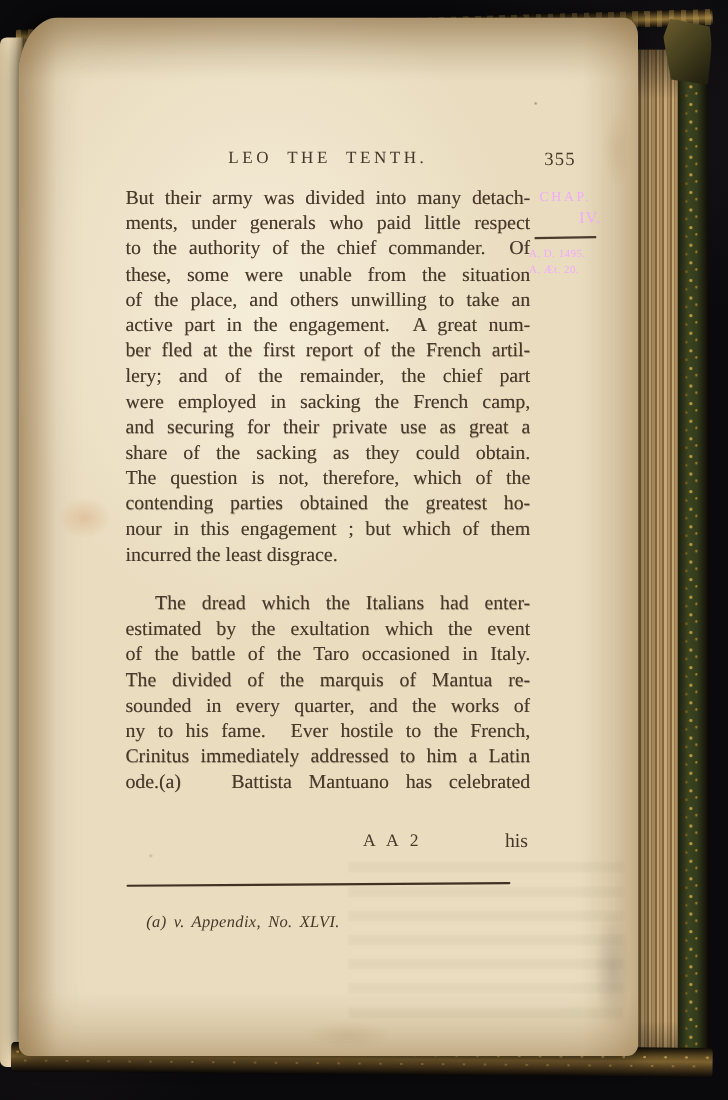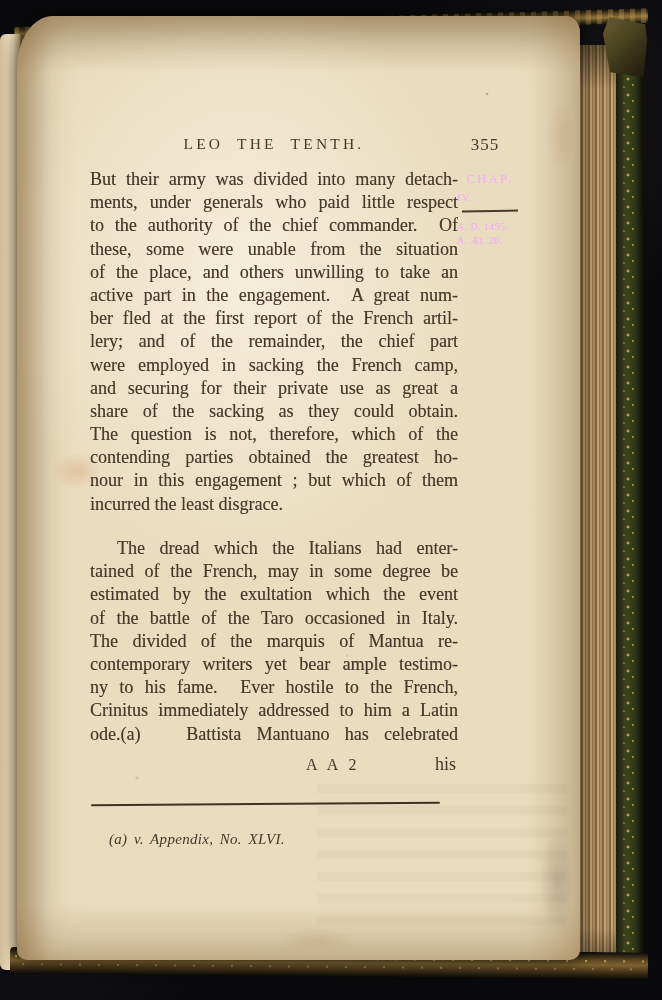--- a/index.html
+++ b/index.html
@@ -92,42 +92,42 @@
       radial-gradient(circle 2px at 330px 640px, rgba(120,90,55,.35), rgba(0,0,0,0) 75%),
       radial-gradient(circle 3px at 120px 762px, rgba(130,95,55,.3), rgba(0,0,0,0) 75%),
       radial-gradient(ellipse 55px 18px at 300px 925px, rgba(150,115,65,.15), rgba(0,0,0,0) 70%);
   }
   .ghost{
     position:absolute; left:300px; top:768px; width:250px; height:150px;
     background:repeating-linear-gradient(180deg, rgba(105,100,72,.05) 0 9px, rgba(0,0,0,0) 9px 22px);
     filter:blur(1px);
   }
   
-  .text-layer{ position:absolute; inset:0; color:#46382a; }
+  .text-layer{ position:absolute; inset:0; color:#46382a;margin-left:24px; }
   .running-title{
     position:absolute; left:90px; top:135px; width:368px; text-align:center;
     font-size:15.5px; letter-spacing:3.2px; word-spacing:7px;
   }
   .page-number{
     position:absolute; left:456px; top:135px; width:58px; text-align:center;
     font-size:17px; letter-spacing:1px;
   }
   .para{ position:absolute; left:90px; width:368px; }
   .para1{ top:168px; }
   .para2{ top:537px; }
   .bl{
     height:23.2px; line-height:23.2px; font-size:18px; overflow:hidden;
     text-align:justify; text-align-last:justify;
     text-shadow:.3px .3px .4px rgba(70,55,35,.45);
   }
   .bl.last{ text-align-last:left; }
   .bl.indent{ text-indent:27px; }
   .marginalia{ position:absolute; left:457px; top:172px; width:66px; color:#f0abfc; }
   .m-chap{ font-size:12.5px; letter-spacing:2.4px; text-align:center; }
-  .m-iv{ font-size:11px; letter-spacing:1px; text-align:left; margin-top:4px; }
+  .m-iv{ font-size:15px; letter-spacing:1px; text-align:right; margin-top:4px; }
   .m-rule{ width:56px; height:2px; background:#4a3b2b; margin:7px auto 9px; transform:rotate(-1deg); }
   .m-note{ font-size:10px; letter-spacing:.4px; white-space:nowrap; margin-top:3px; }
   .sig-row{ position:absolute; left:90px; top:756px; width:368px; height:24px; }
   .sig-mark{
     position:absolute; left:150px; width:120px; text-align:right;
     font-size:16px; letter-spacing:3.5px;
   }
   .catchword{ position:absolute; right:2px; top:-2px; font-size:18px; }
   .foot-rule{
     position:absolute; left:91px; top:803px; width:349px; height:2.2px;
@@ -181,25 +181,24 @@
       <div class="bl">and securing for their private use as great a</div>
       <div class="bl">share of the sacking as they could obtain.</div>
       <div class="bl">The question is not, therefore, which of the</div>
       <div class="bl">contending parties obtained the greatest ho-</div>
       <div class="bl">nour in this engagement&nbsp;; but which of them</div>
       <div class="bl last">incurred the least disgrace.</div>
     </div>
 
     <div class="para para2">
       <div class="bl indent">The dread which the Italians had enter-</div>
-      <div class="bl">tained of the French, may in some degree be</div>
       <div class="bl">estimated by the exultation which the event</div>
       <div class="bl">of the battle of the Taro occasioned in Italy.</div>
       <div class="bl">The divided of the marquis of Mantua re-</div>
-      <div class="bl">contemporary writers yet bear ample testimo-</div>
+      <div class="bl">sounded in every quarter, and the works of</div>
       <div class="bl">ny to his fame.&nbsp;&nbsp;Ever hostile to the French,</div>
       <div class="bl">Crinitus immediately addressed to him a Latin</div>
       <div class="bl">ode.(a)&nbsp;&nbsp;&nbsp;Battista Mantuano has celebrated</div>
     </div>
 
     <div class="sig-row">
       <span class="sig-mark">A A 2</span>
       <span class="catchword">his</span>
     </div>
 

